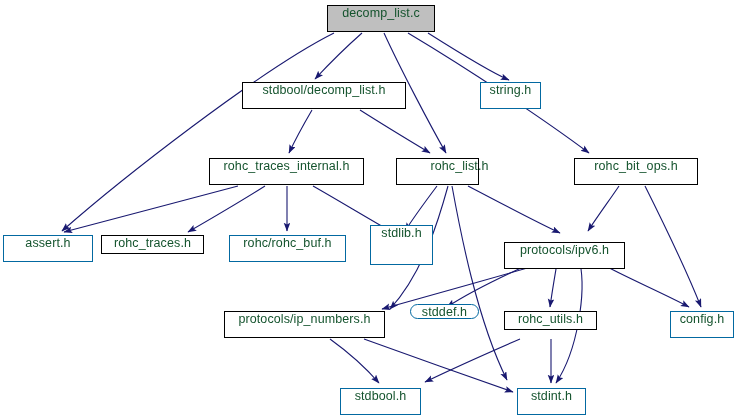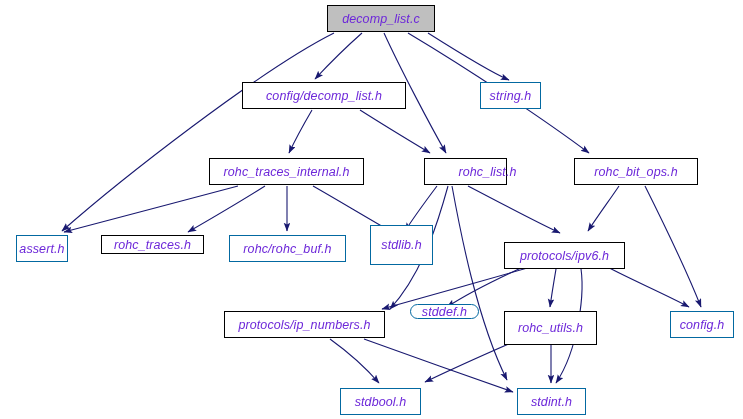--- a/index.html
+++ b/index.html
@@ -1,23 +1,23 @@
 <!DOCTYPE html>
 <html><head>
 <meta charset="utf-8">
 <style>
   html,body{margin:0;padding:0;background:#ffffff;}
   body{width:743px;height:419px;overflow:hidden;
        font-family:"Liberation Sans","DejaVu Sans",sans-serif;}
   #graph{position:relative;width:743px;height:419px;}
   svg{position:absolute;top:0;left:0;width:743px;height:419px;}
   .nodebox{position:absolute;box-sizing:border-box;display:flex;
-           align-items:center;justify-content:center;
-           font-size:12.5px;color:#6d28d9;white-space:nowrap;
-           background:#ffffff;letter-spacing:.1px;font-style:italic;}
+           align-items:flex-start;justify-content:center;
+           font-size:12.5px;color:#14532d;white-space:nowrap;
+           background:#ffffff;letter-spacing:.1px;}
   .nodebox.b-dark{border:1px solid #000000;}
   .nodebox.b-light{border:1px solid #0369a1;}
   .nodebox.fill-gray{background:#bfbfbf;}
   .nodelabel{pointer-events:none;}
 </style>
 </head>
 <body>
 
 <div id="graph">
   <svg id="edge-layer" viewBox="0 0 743 419" xmlns="http://www.w3.org/2000/svg">
@@ -53,56 +53,56 @@
         <path d="M 364,339 C 403,353 473,378 513,392" fill="none" stroke="#191970" stroke-width="1.1" marker-end="url(#arrow)"></path>
         <path d="M 520,339 C 490,352 452,369 425,382" fill="none" stroke="#191970" stroke-width="1.1" marker-end="url(#arrow)"></path>
         <path d="M 551,339 L 551,383" fill="none" stroke="#191970" stroke-width="1.1" marker-end="url(#arrow)"></path>
       </g>
   </svg>
   <div id="nodes">
       <div class="nodebox b-dark fill-gray" style="left: 327px; top: 5px; width: 108px; height: 27px;">
         <span class="nodelabel">decomp_list.c</span>
       </div>
       <div class="nodebox b-dark" style="left: 242px; top: 82px; width: 164px; height: 27px;">
-        <span class="nodelabel">config/decomp_list.h</span>
+        <span class="nodelabel">stdbool/decomp_list.h</span>
       </div>
       <div class="nodebox b-light" style="left: 480px; top: 82px; width: 61px; height: 27px;">
         <span class="nodelabel">string.h</span>
       </div>
       <div class="nodebox b-dark" style="left: 209px; top: 158px; width: 155px; height: 27px;">
         <span class="nodelabel">rohc_traces_internal.h</span>
       </div>
-      <div class="nodebox b-dark" style="left: 424px; top: 158px; width: 83px; height: 27px; padding-left: 44px;">
+      <div class="nodebox b-dark" style="left: 396px; top: 158px; width: 83px; height: 27px; padding-left: 44px;">
         <span class="nodelabel">rohc_list.h</span>
       </div>
       <div class="nodebox b-dark" style="left: 574px; top: 158px; width: 124px; height: 27px;">
         <span class="nodelabel">rohc_bit_ops.h</span>
       </div>
-      <div class="nodebox b-light" style="left: 16px; top: 235px; width: 52px; height: 27px;">
+      <div class="nodebox b-light" style="left: 3px; top: 235px; width: 90px; height: 27px;">
         <span class="nodelabel">assert.h</span>
       </div>
       <div class="nodebox b-dark" style="left: 101px; top: 235px; width: 103px; height: 19px;">
         <span class="nodelabel">rohc_traces.h</span>
       </div>
       <div class="nodebox b-light" style="left: 229px; top: 235px; width: 117px; height: 27px;">
         <span class="nodelabel">rohc/rohc_buf.h</span>
       </div>
       <div class="nodebox b-light" style="left: 370px; top: 225px; width: 63px; height: 40px;">
         <span class="nodelabel">stdlib.h</span>
       </div>
       <div class="nodebox b-dark" style="left: 504px; top: 242px; width: 121px; height: 27px;">
         <span class="nodelabel">protocols/ipv6.h</span>
       </div>
       <div class="nodebox b-dark" style="left: 224px; top: 311px; width: 161px; height: 27px;">
         <span class="nodelabel">protocols/ip_numbers.h</span>
       </div>
       <div class="nodebox b-light" style="left: 410px; top: 304px; width: 69px; height: 15px; border-radius: 13px;">
         <span class="nodelabel">stddef.h</span>
       </div>
-      <div class="nodebox b-dark" style="left: 504px; top: 311px; width: 93px; height: 34px;">
+      <div class="nodebox b-dark" style="left: 504px; top: 311px; width: 93px; height: 19px;">
         <span class="nodelabel">rohc_utils.h</span>
       </div>
       <div class="nodebox b-light" style="left: 670px; top: 311px; width: 64px; height: 27px;">
         <span class="nodelabel">config.h</span>
       </div>
       <div class="nodebox b-light" style="left: 340px; top: 388px; width: 81px; height: 27px;">
         <span class="nodelabel">stdbool.h</span>
       </div>
       <div class="nodebox b-light" style="left: 517px; top: 388px; width: 69px; height: 27px;">
         <span class="nodelabel">stdint.h</span>

